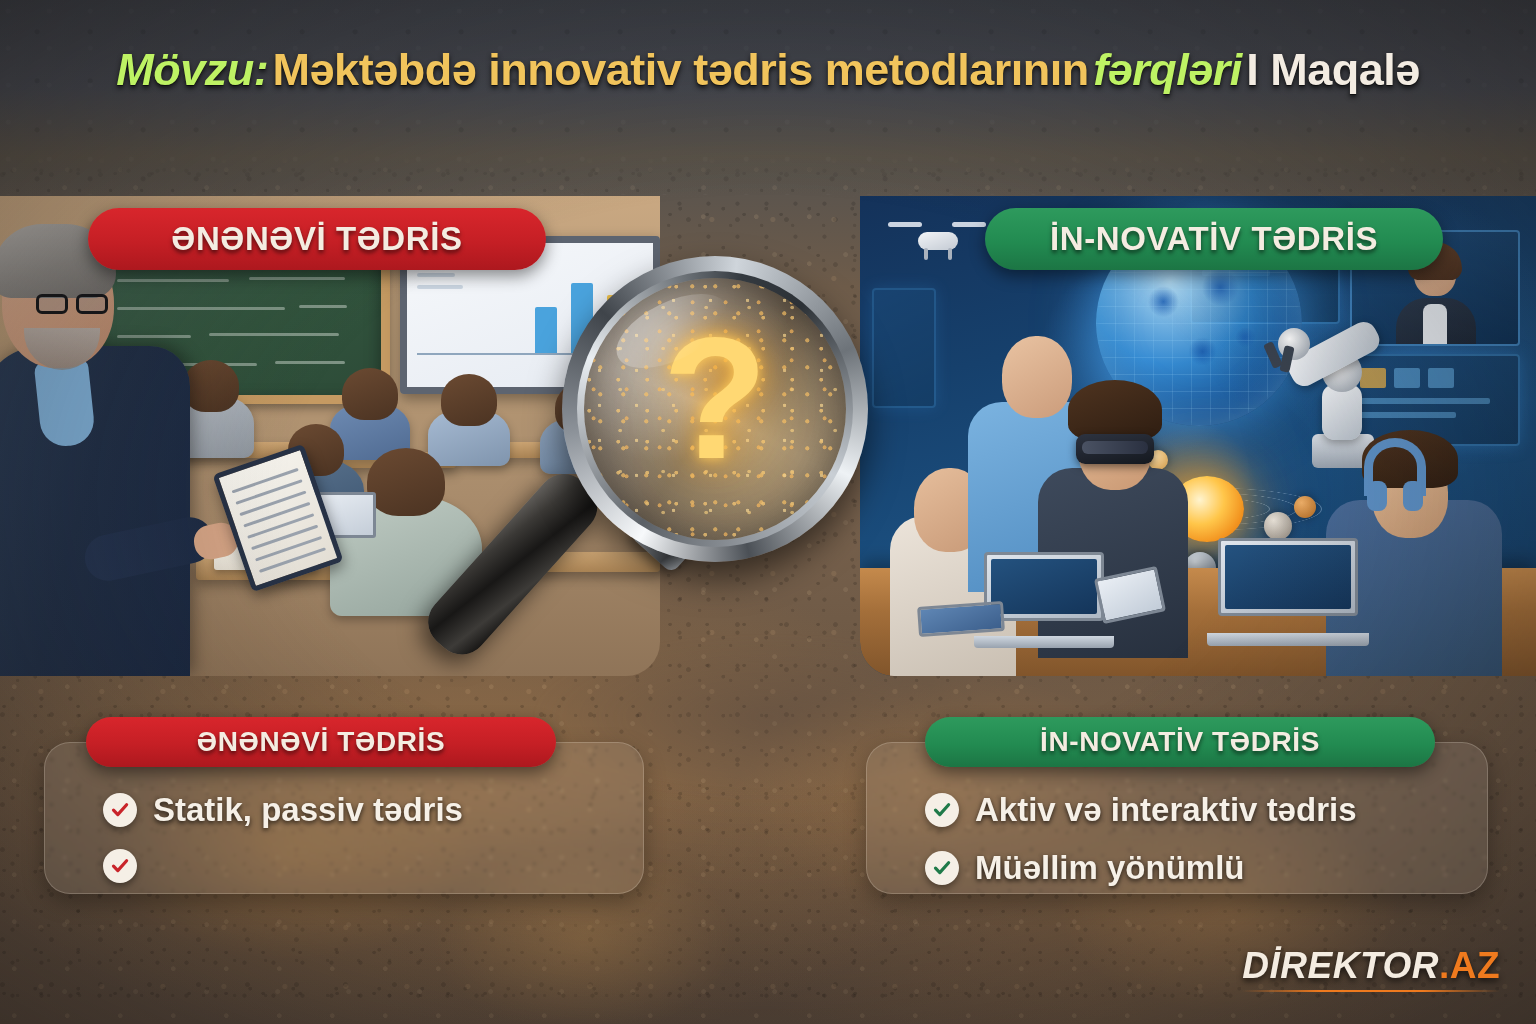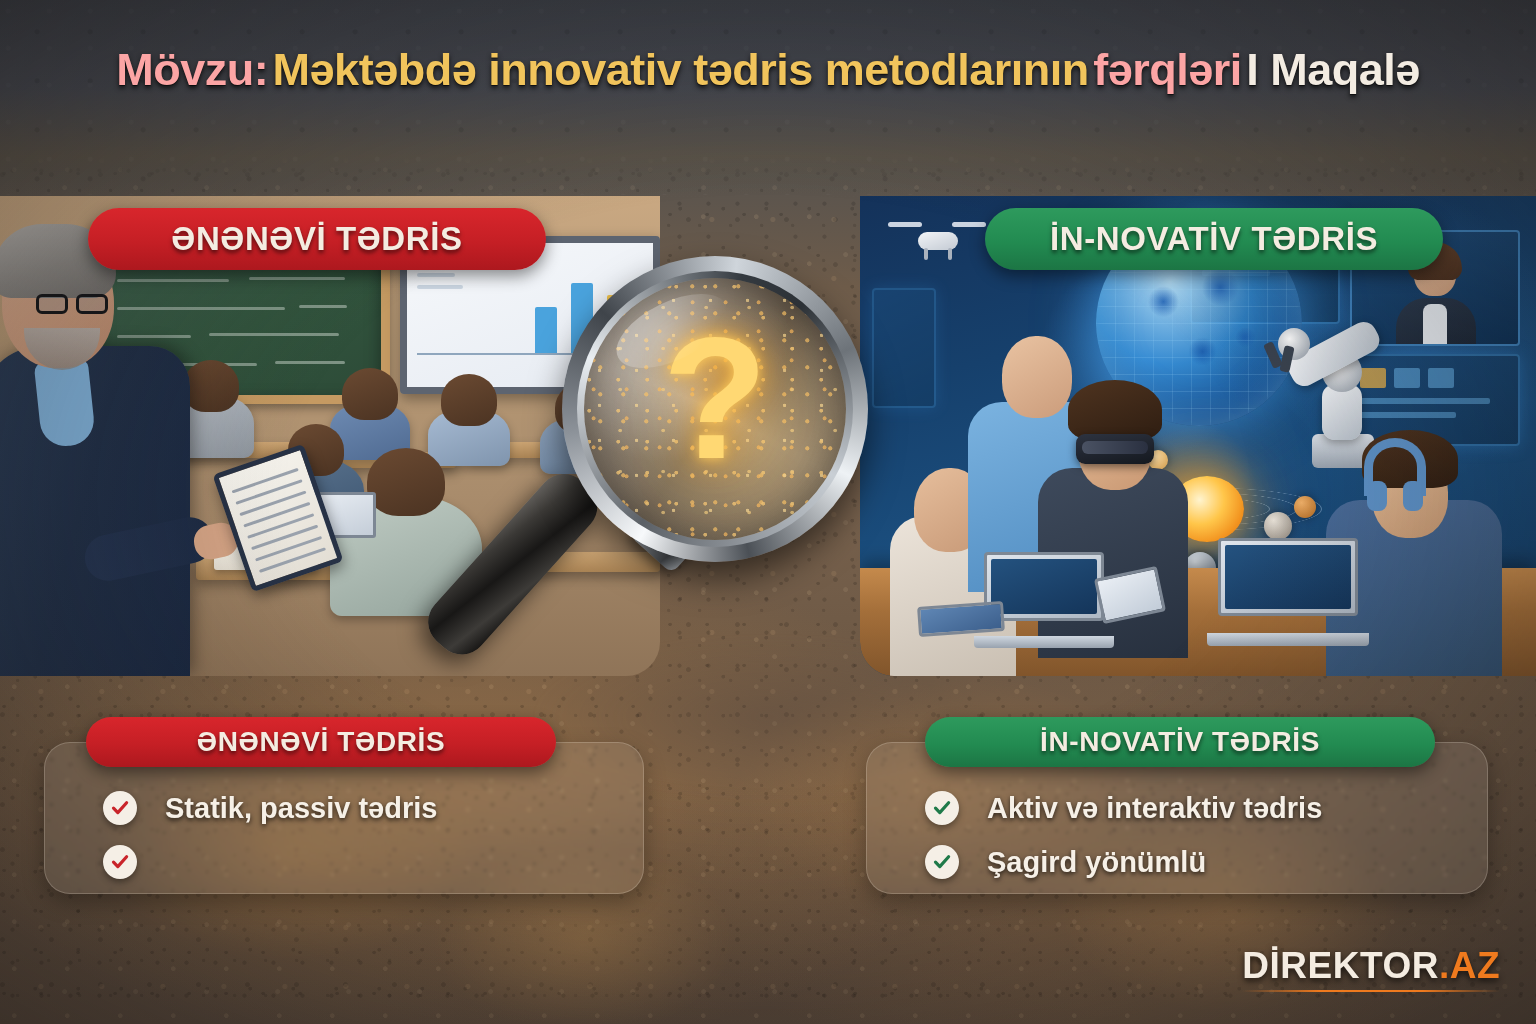--- a/index.html
+++ b/index.html
@@ -76,21 +76,21 @@
     text-align:center;
     white-space:nowrap;
     z-index:20;
   }
   .title-row .seg {
     font-size:45px;
     font-weight:bold;
     letter-spacing:-.5px;
     text-shadow:0 3px 5px rgba(0,0,0,.75), 0 1px 0 rgba(0,0,0,.5);
   }
-  .t-white { color:#fca5a5; }
+  .t-white { color:#bef264;font-style:italic; }
   .t-gold  { color:#f1c45c; }
   .t-small { font-size:30px; color:#f3ece2; font-weight:bold; }
 
   .subtitle {
     position:absolute; left:0; top:130px; width:1536px;
     text-align:center;
     font-size:30px;
     color:#ece6de;
     letter-spacing:.2px;
     text-shadow:0 2px 5px rgba(0,0,0,.8);
@@ -421,36 +421,35 @@
   .bullet { display:flex; align-items:center; gap:16px; }
   .check {
     flex:0 0 auto;
     width:34px; height:34px; border-radius:50%;
     background:#f5efe6;
     display:flex; align-items:center; justify-content:center;
     box-shadow:0 3px 7px rgba(0,0,0,.4);
   }
   .check svg { display:block; }
   .bullet-text {
-    font-size:29px;
+    font-size:33px;
     font-weight:bold;
     color:#f6f0e7;
     text-shadow:0 2px 5px rgba(0,0,0,.75);
     white-space:nowrap;
-    margin-left:12px;
   }
 
   
   .logo { position:absolute; right:36px; bottom:28px; text-align:center; z-index:50; }
   .logo-main {
     font-size:37px; font-weight:bold; letter-spacing:.5px;
     text-shadow:0 3px 6px rgba(0,0,0,.7);
     white-space:nowrap;
   }
-  .logo-main .lw { color:#f4ece1; }
+  .logo-main .lw { color:#f4ece1;font-style:italic; }
   .logo-main .lo { color:#ef7a1e; }
   .logo-rule {
     height:2px; margin:3px 0 4px;
     background:linear-gradient(90deg,rgba(239,122,30,0),#ef7a1e 30%,#ef7a1e 70%,rgba(239,122,30,0));
   }
   .logo-sub {
     font-size:25px; font-weight:bold; color:#f4ece1;
     letter-spacing:1px;
     text-shadow:0 2px 5px rgba(0,0,0,.7);
     white-space:nowrap;
@@ -770,21 +769,21 @@
           </svg>
         </span>
         <span class="bullet-text">Aktiv və interaktiv tədris</span>
       </div>
       <div class="bullet">
         <span class="check">
           <svg width="20" height="20" viewBox="0 0 20 20" aria-hidden="true">
             <path d="M3.5 10.2 L7.8 14.6 L16.6 4.8" fill="none" stroke="#1f7a49" stroke-width="3.2" stroke-linecap="round" stroke-linejoin="round"></path>
           </svg>
         </span>
-        <span class="bullet-text">Şagird yönümlü</span>
+        <span class="bullet-text">Müəllim yönümlü</span>
       </div>
     </div>
   </div>
 
   <div class="pill pill-red pill-card-left">ƏNƏNƏVİ TƏDRİS</div>
   <div class="pill pill-green pill-card-right">İN-NOVATİV TƏDRİS</div>
 
   <div class="logo">
     <div class="logo-main">
       <span class="lw">DİREKTOR</span><span class="lo">.AZ</span>

